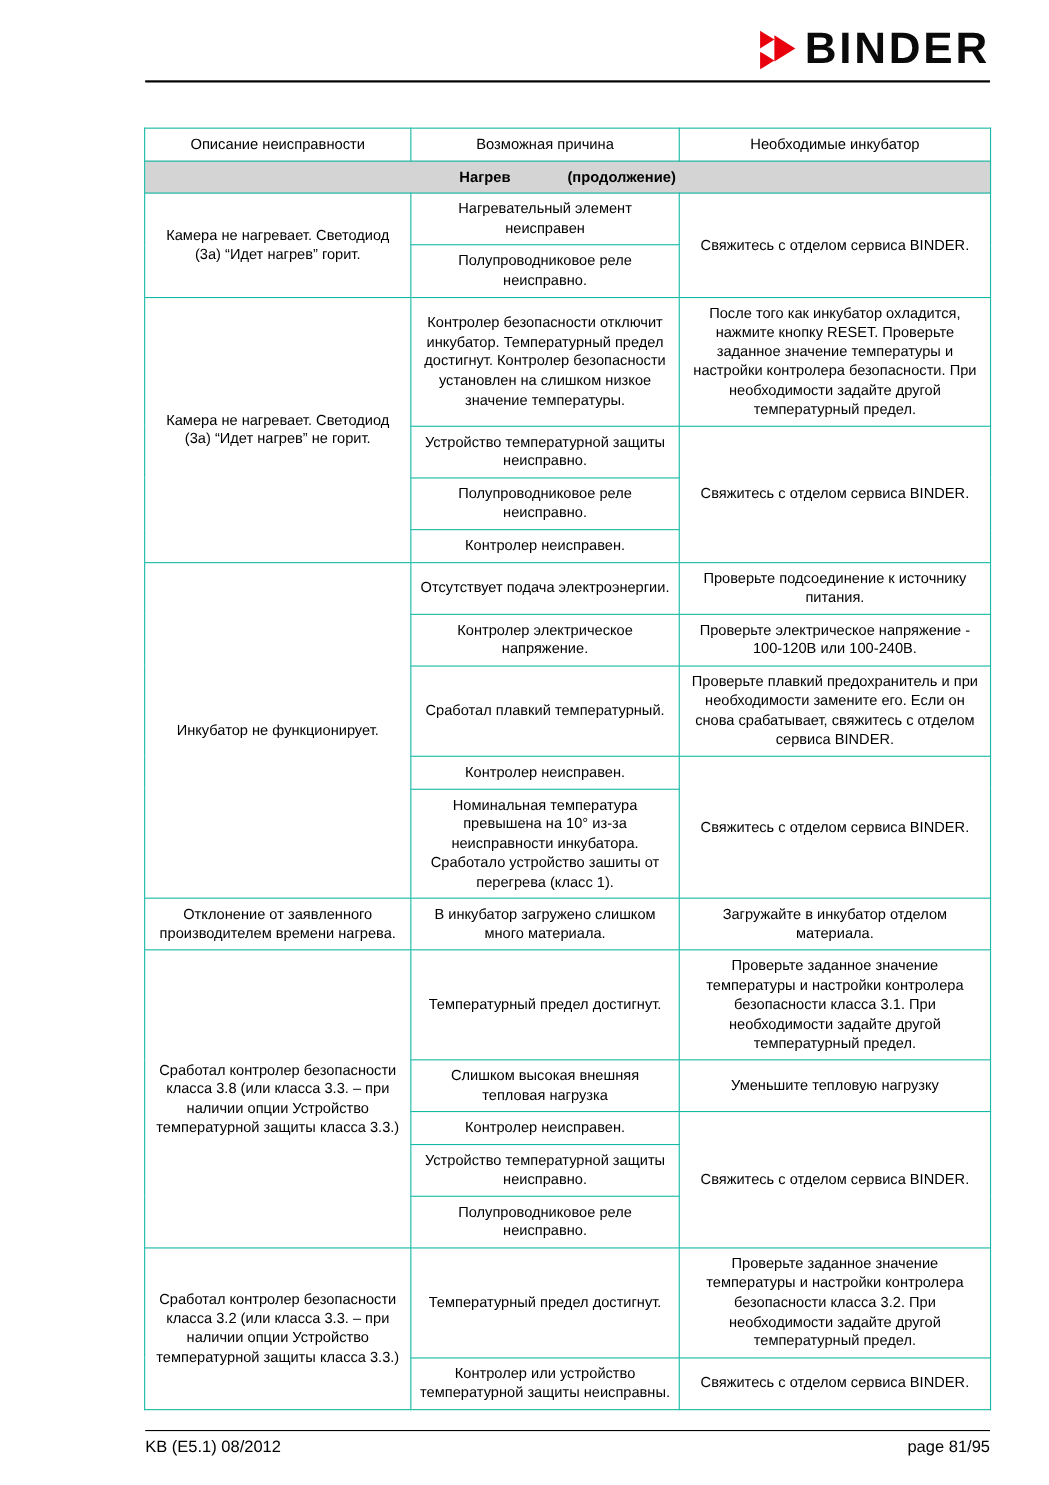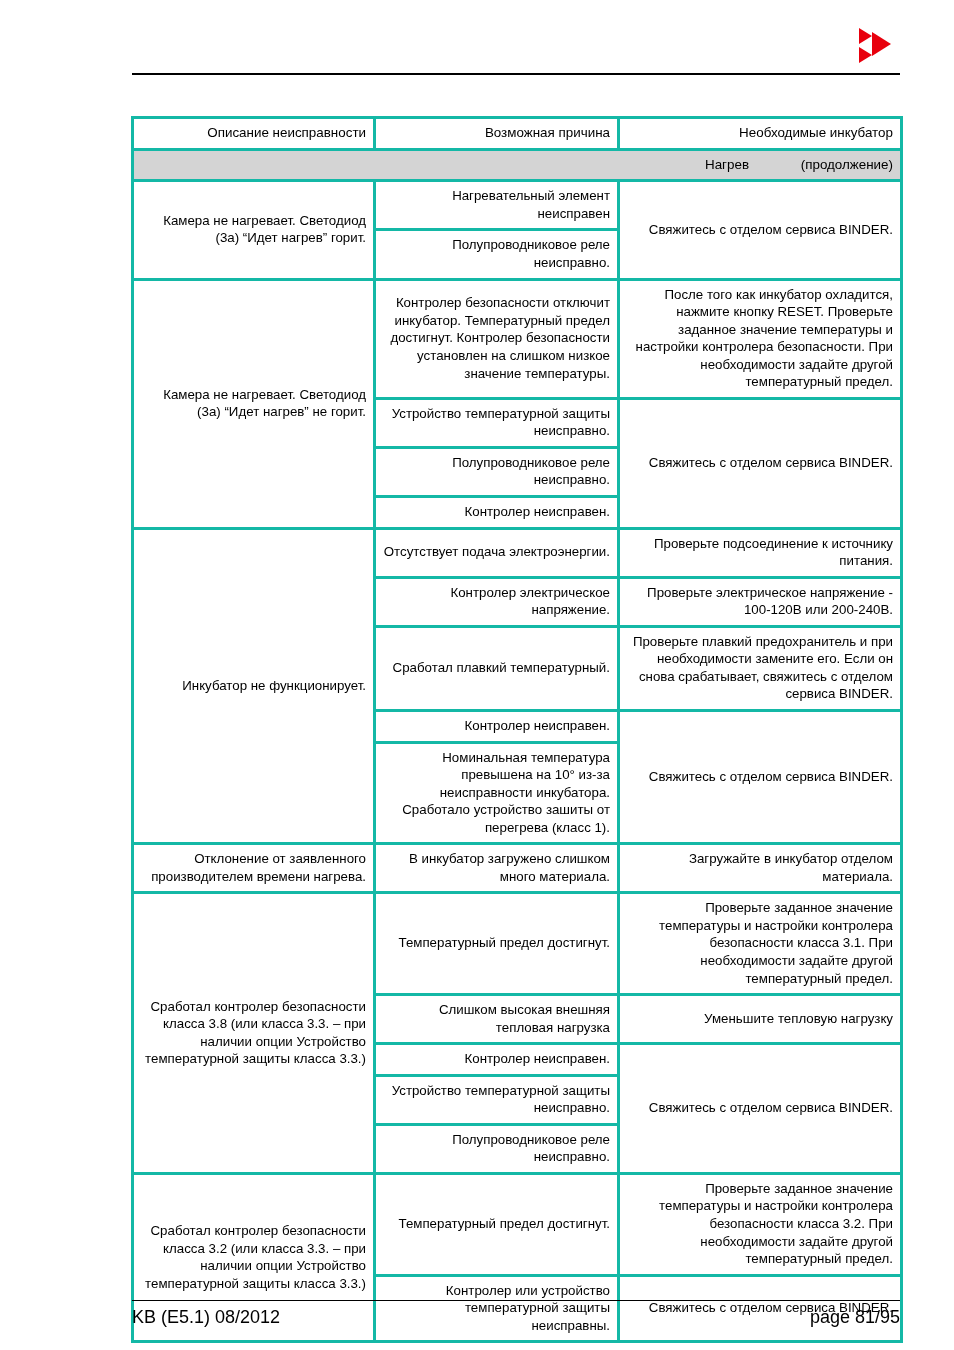--- a/index.html
+++ b/index.html
@@ -91,80 +91,81 @@
     width: 769px;
   }
   table.tbl {
     border-collapse: collapse;
     width: 769px;
     table-layout: fixed;
     font-size: 13.3px;
     line-height: 1.32;
   }
   table.tbl td, table.tbl th {
-    border: 3px solid #14b8a6;
+    border: 1px solid #14b8a6;
     vertical-align: middle;
-    text-align: right;
+    text-align: center;
     padding: 5px 7px 6px 7px;
     font-weight: normal;
   }
   col.c1 { width: 242px; }
   col.c2 { width: 244px; }
   col.c3 { width: 283px; }
 
   thead th {
     font-weight: bold;
     font-size: 13.4px;
     padding-top: 6px;
     padding-bottom: 7px;
     vertical-align: middle;
   }
   tr.section-row td {
     background: #d4d4d4;
     font-size: 13.4px;
     padding-top: 5px;
     padding-bottom: 6px;
   }
-  .section-label { font-weight: normal; }
-  .section-suffix { font-weight: normal; margin-left: 48px; }
+  .section-label { font-weight: bold; }
+  .section-suffix { font-weight: bold; margin-left: 48px; }
   td.cell-mid { vertical-align: middle; }
 
   
   .page-footer {
     position: absolute;
     left: 132px;
     top: 1300px;
     width: 768px;
   }
   .footer-rule {
     width: 768px;
     height: 1px;
     background: #000000;
     margin-bottom: 6px;
   }
   .footer-row {
     display: flex;
     justify-content: space-between;
     align-items: baseline;
-    font-size: 18px;
+    font-size: 15px;
     gap: 24px;
   }
 </style>
 </head>
 <body>
 
 <div class="page">
 
   <div class="page-header">
     <div class="logo">
       <span class="logo-mark">
         <span class="tri tri-top"></span>
         <span class="tri tri-bottom"></span>
         <span class="tri tri-right"></span>
       </span>
+      <span class="logo-text">BINDER</span>
     </div>
     <div class="header-rule"></div>
   </div>
 
   <div class="table-wrap">
     <table class="tbl">
       <colgroup>
         <col class="c1">
           <col class="c2">
           <col class="c3">
@@ -206,21 +207,21 @@
           <td class="cell-mid">Контролер неисправен.</td>
         </tr>
 
         <tr>
           <td class="cell-mid" rowspan="5">Инкубатор не функционирует.</td>
           <td class="cell-mid">Отсутствует подача электроэнергии.</td>
           <td class="cell-mid">Проверьте подсоединение к источнику питания.</td>
         </tr>
         <tr>
           <td class="cell-mid">Контролер электрическое напряжение.</td>
-          <td class="cell-mid">Проверьте электрическое напряжение - 100-120В или 200-240В.</td>
+          <td class="cell-mid">Проверьте электрическое напряжение - 100-120В или 100-240В.</td>
         </tr>
         <tr>
           <td class="cell-mid">Сработал плавкий температурный.</td>
           <td class="cell-mid">Проверьте плавкий предохранитель и при необходимости замените его. Если он снова срабатывает, свяжитесь с отделом сервиса BINDER.</td>
         </tr>
         <tr>
           <td class="cell-mid">Контролер неисправен.</td>
           <td class="cell-mid" rowspan="2">Свяжитесь с отделом сервиса BINDER.</td>
         </tr>
         <tr>

